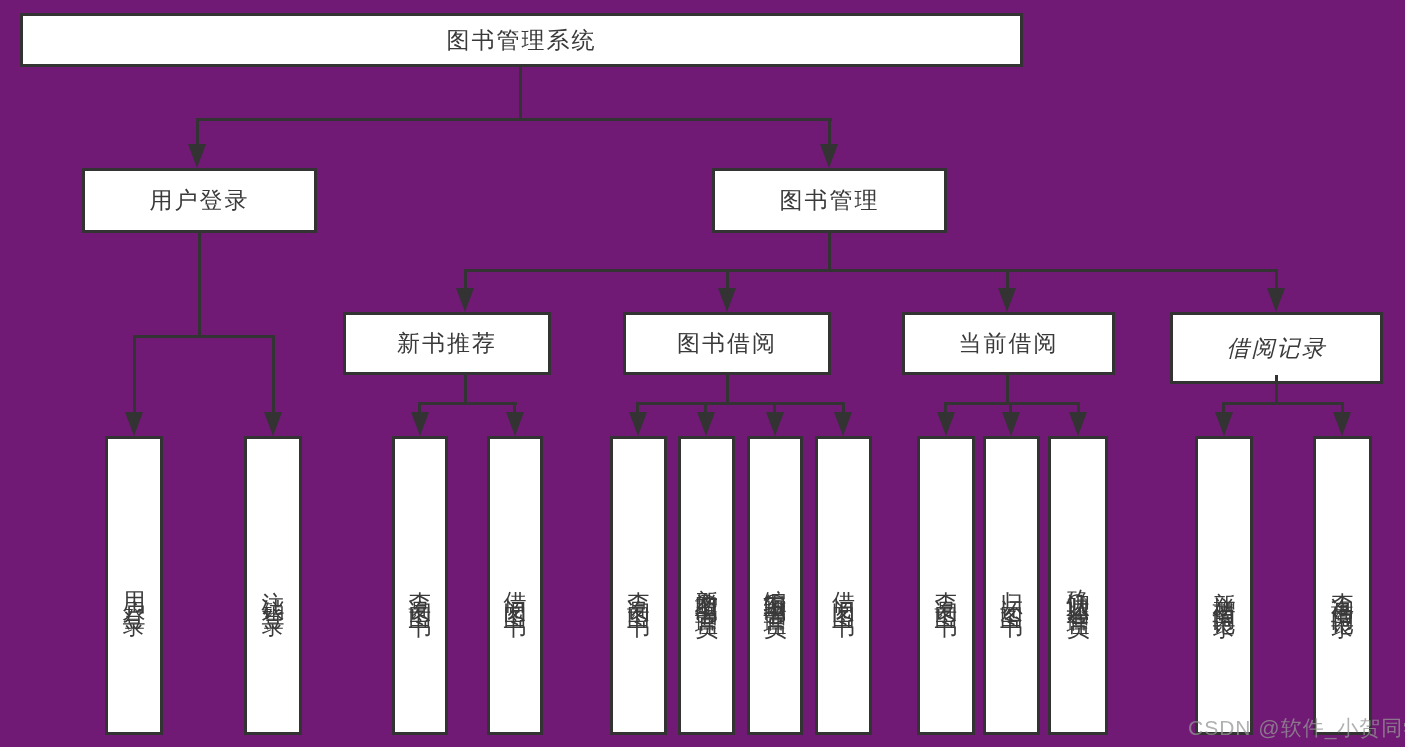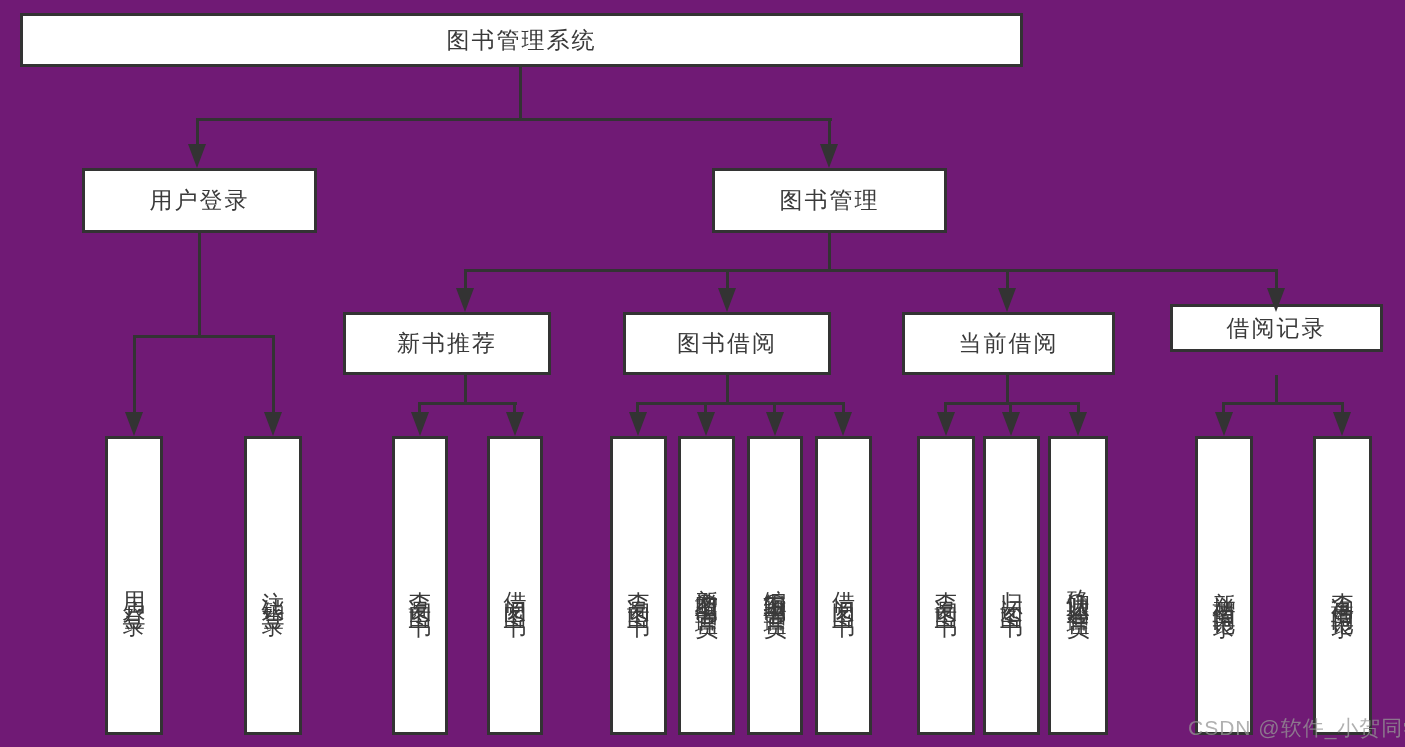--- a/index.html
+++ b/index.html
@@ -58,21 +58,21 @@
   <div class="box" style="left:82px;top:168px;width:235px;height:65px;">用户登录</div>
 
   <div class="box" style="left:712px;top:168px;width:235px;height:65px;">图书管理</div>
 
   <div class="box" style="left:343px;top:312px;width:208px;height:63px;">新书推荐</div>
 
   <div class="box" style="left:623px;top:312px;width:208px;height:63px;">图书借阅</div>
 
   <div class="box" style="left:902px;top:312px;width:213px;height:63px;">当前借阅</div>
 
-  <div class="box" style="left:1170px;top:304px;width:213px;height:48px;">借阅记录</div>
+  <div class="box" style="left:1170px;top:312px;width:213px;height:72px;font-style:italic;">借阅记录</div>
 
   <div class="box vbox" style="left:105px;top:436px;width:58px;height:299px;">用户登录</div>
 
   <div class="box vbox" style="left:244px;top:436px;width:58px;height:299px;">注销登录</div>
 
   <div class="box vbox" style="left:392px;top:436px;width:56px;height:299px;">查询图书</div>
 
   <div class="box vbox" style="left:487px;top:436px;width:56px;height:299px;">借阅图书</div>
 
   <div class="box vbox" style="left:610px;top:436px;width:57px;height:299px;">查询图书</div>

